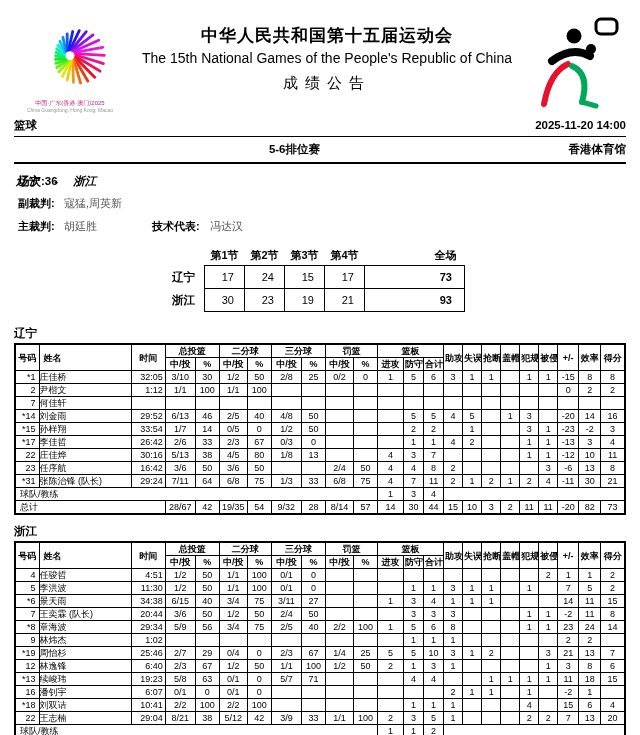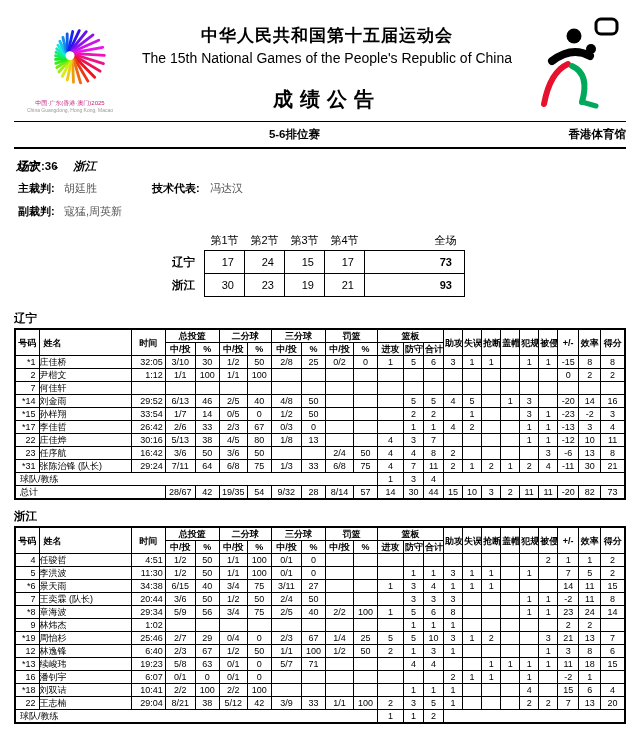--- a/index.html
+++ b/index.html
@@ -7,41 +7,41 @@
         font-family:"Liberation Sans","DejaVu Sans",sans-serif;color:#000;}
   
   .header{display:flex;align-items:flex-start;padding:12px 8px 0 10px;}
   .logo-left{width:120px;text-align:center;}
   .logo-caption1{font-size:6px;color:#c0267e;line-height:7px;white-space:nowrap;}
   .logo-caption2{font-size:5px;color:#999;line-height:6px;white-space:nowrap;}
   .hcenter{flex:1;text-align:center;padding-top:12px;}
   .logo-right{width:108px;text-align:center;padding-top:4px;}
   .title-cn{font-size:17px;font-weight:bold;letter-spacing:1px;}
   .title-en{font-size:14px;margin-top:3px;}
-  .report-title{font-size:20px;font-weight:bold;letter-spacing:7px;margin-top:20px;}
+  .report-title{font-size:15px;font-weight:normal;letter-spacing:7px;margin-top:8px;}
   
   .info{padding:0 14px;}
   .info-row{display:flex;justify-content:space-between;align-items:baseline;
             font-weight:bold;font-size:11.5px;}
   .info-row .c{flex:1;text-align:right;}
   .info-row .l{flex:1;text-align:left;}
   .info-row .r{flex:1;text-align:right;}
   .rule-thin{border:none;border-top:1px solid #000;margin:3px 0 5px;}
   .rule-thick{border:none;border-top:2px solid #000;margin:5px 0 0;}
   
   .match-line{position:relative;margin-top:10px;height:15px;font-size:11.5px;font-weight:bold;}
   .game-no{position:absolute;left:18px;}
   .matchup{position:absolute;left:16px;right:0;text-align:left;word-spacing:12px;font-style:italic;}
   .ref-line{position:relative;height:16px;font-size:11px;margin-top:7px;}
   .ref-label{position:absolute;font-weight:bold;}
   .ref-name{position:absolute;color:#555;}
   
   .qt{border-collapse:collapse;margin:10px 0 0 150px;font-size:11px;}
   .qt th,.qt td{padding:0;}
-  .qt .qh{border:none;font-weight:normal;text-align:center;height:20px;width:40px;margin-left:38px;}
+  .qt .qh{border:none;font-weight:bold;text-align:center;height:20px;width:40px;margin-left:38px;}
   .qt .qh-total{text-align:right;padding-right:8px;width:92px;}
   .qt .teamlbl{border:none;font-weight:bold;text-align:right;padding-right:9px;width:45px;font-size:11.5px;}
   .qt .score{border:1.5px solid #000;height:22px;text-align:right;padding-right:10px;}
   .qt .total{font-weight:bold;padding-right:12px;}
   
   .team-label{font-weight:bold;font-size:11.5px;padding:0 0 2px 14px;}
   .sec-ln{margin-top:14px;}
   .sec-zj{margin-top:9px;}
   table.stats{border-collapse:collapse;table-layout:fixed;width:612px;margin:0 auto;
               font-size:9px;border:2px solid #000;}
@@ -104,42 +104,46 @@
         <path d="M18 45 Q38 30 56 40" stroke="#000" stroke-width="8" fill="none" stroke-linecap="round"></path>
         <circle cx="57" cy="33" r="5" fill="#000"></circle>
         <path d="M10 88 Q16 56 34 48" stroke="#e8112d" stroke-width="6" fill="none" stroke-linecap="round"></path>
         <path d="M38 50 Q56 58 48 86" stroke="#00a85a" stroke-width="6" fill="none" stroke-linecap="round"></path>
         <path d="M48 86 L62 90" stroke="#00a85a" stroke-width="5" fill="none" stroke-linecap="round"></path>
       </svg>
     </div>
   </div>
 
   <div class="info">
+    <div class="info-row">
+      <span class="l">篮球</span>
+      <span class="r">2025-11-20 14:00</span>
+    </div>
     <hr class="rule-thin">
     <div class="info-row">
       <span class="c">5-6排位赛</span>
       <span class="r">香港体育馆</span>
     </div>
     <hr class="rule-thick">
   </div>
 
   <div class="match-line">
     <span class="game-no">场次:36</span>
     <span class="matchup">辽宁 - 浙江</span>
   </div>
 
   <div class="ref-line">
+    <span class="ref-label" style="left:18px">副裁判:</span>
+    <span class="ref-name" style="left:64px">寇猛,周英新</span>
+  </div>
+  <div class="ref-line">
     <span class="ref-label" style="left:18px">主裁判:</span>
     <span class="ref-name" style="left:64px">胡廷胜</span>
     <span class="ref-label" style="left:152px">技术代表:</span>
     <span class="ref-name" style="left:210px">冯达汉</span>
-  </div>
-  <div class="ref-line">
-    <span class="ref-label" style="left:18px">副裁判:</span>
-    <span class="ref-name" style="left:64px">寇猛,周英新</span>
   </div>
 
   <table class="qt">
     <tbody>
         <tr>
       <th class="teamlbl"></th>
       <th class="qh">第1节</th>
       <th class="qh">第2节</th>
       <th class="qh">第3节</th>
       <th class="qh">第4节</th>

